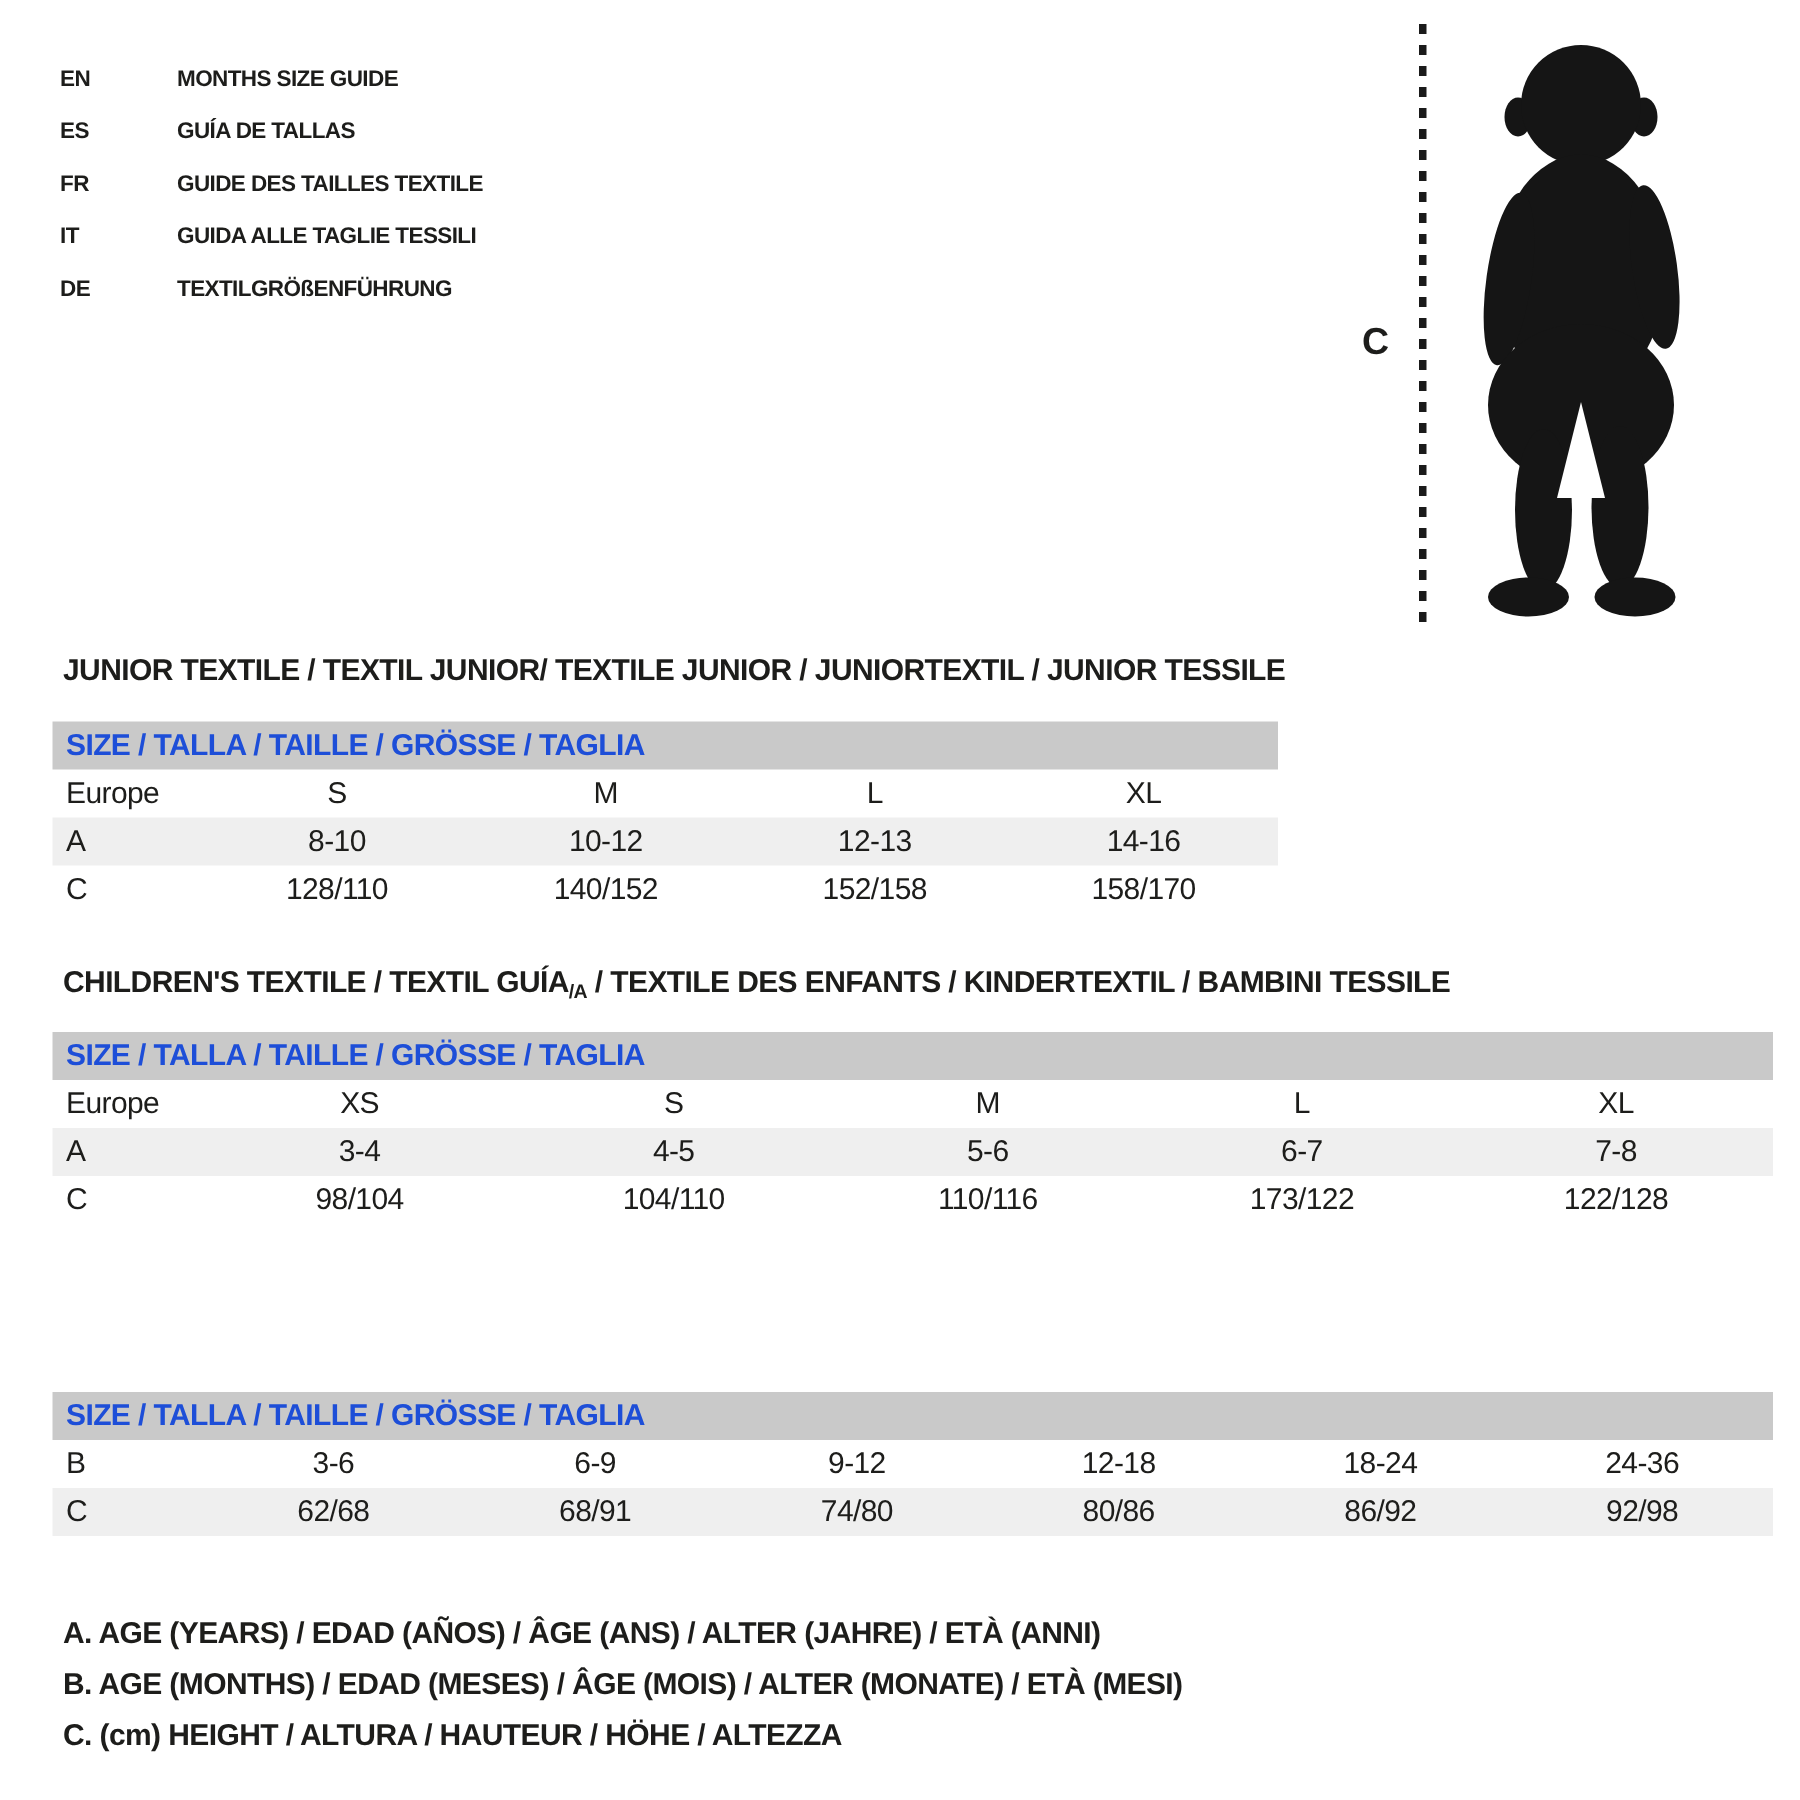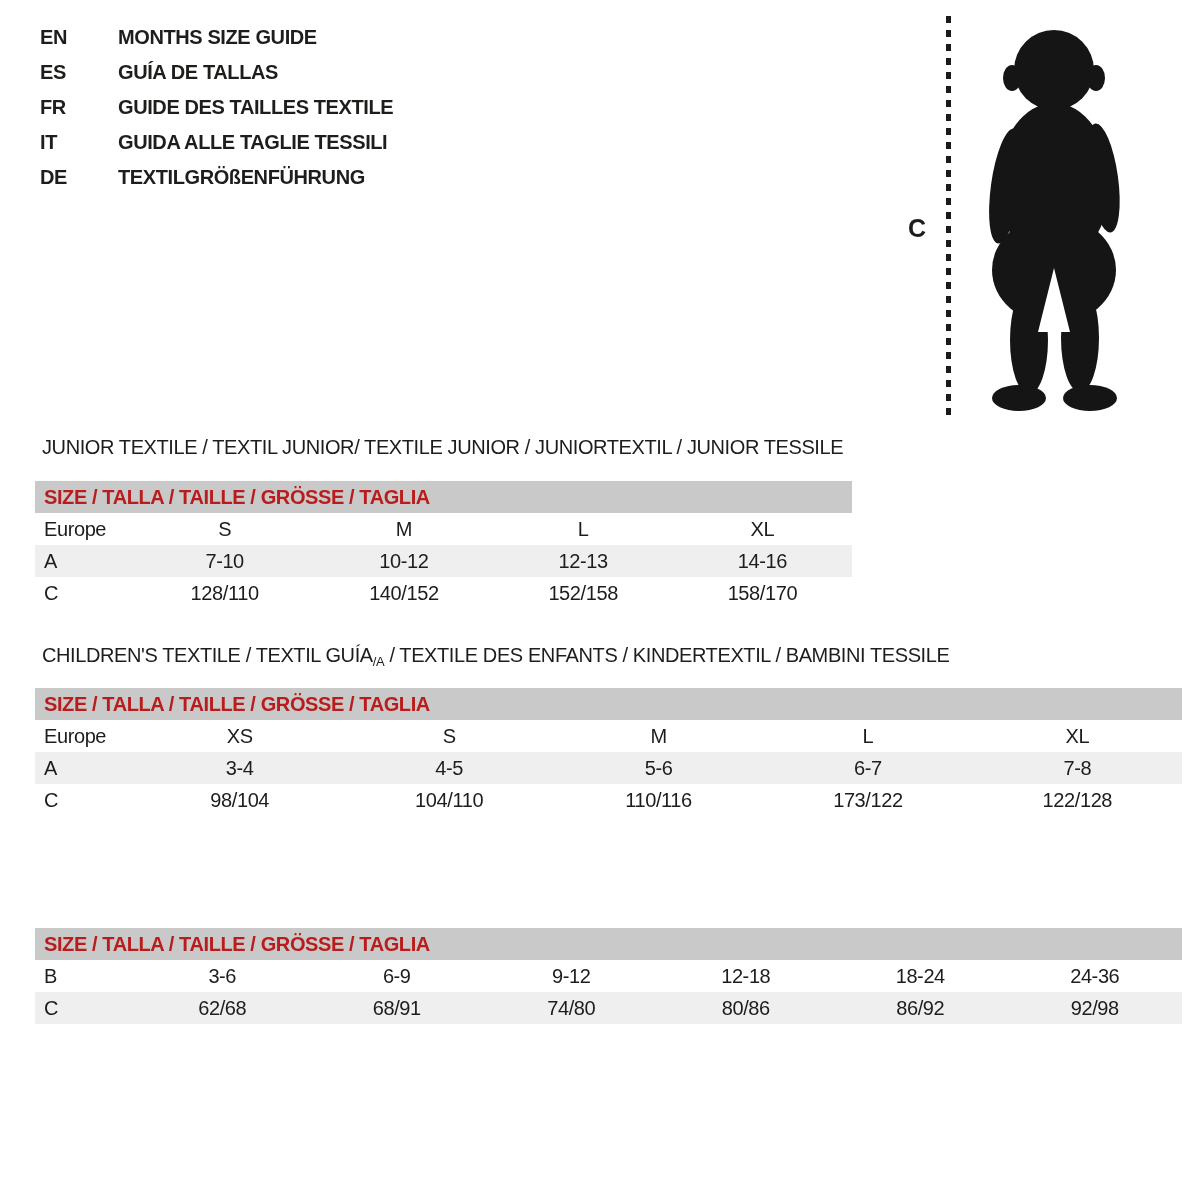--- a/index.html
+++ b/index.html
@@ -4,45 +4,45 @@
 <style>
   * { margin:0; padding:0; box-sizing:border-box; }
   body { background:#fff; }
   .page {
     position:relative; width:1200px; height:1200px; background:#ffffff;
     font-family:"Liberation Sans", sans-serif; color:#1d1d1b; overflow:hidden;
   }
 
   
   .lang-block { position:absolute; left:40px; top:26px; }
-  .lang-row { display:flex; height:35px; align-items:flex-start; font-weight:bold;
-              font-size:20px; letter-spacing:-0.4px; white-space:nowrap; }
+  .lang-row { display:flex; height:35px; align-items:flex-end; font-weight:bold;
+              font-size:15px; letter-spacing:-0.4px; white-space:nowrap; }
   .lang-code { width:78px; }
 
   
   .measure-line { position:absolute; left:946px; top:16px; height:402px; width:5px;
     background:repeating-linear-gradient(to bottom,#1a1a1a 0 7px, transparent 7px 14px); }
   .measure-label { position:absolute; left:908px; top:214px; font-size:25px; font-weight:bold; }
   .baby-svg { position:absolute; left:962px; top:18px; }
 
   
-  .section-title { position:absolute; left:42px; font-size:20px; font-weight:normal;
+  .section-title { position:absolute; left:42px; font-size:20px; font-weight:bold;
                    letter-spacing:-0.4px; white-space:nowrap; }
   #junior-title { top:436px; }
   #children-title { top:644px; }
   #babies-title { top:848px; line-height:34px; }
   .title-sub { font-size:13px; position:relative; top:4px; }
 
   
   .sizetable { position:absolute; left:35px; }
   #junior-table { top:481px; width:817px; }
   #children-table { top:688px; width:1147px; }
   #babies-table { top:928px; width:1147px; }
   .trow { display:flex; height:32px; align-items:center; font-size:20px; letter-spacing:-0.4px; }
-  .thead-row { background:#c9c9c9; font-weight:bold; color:#b91c1c; padding-left:9px; }
+  .thead-row { background:#c9c9c9; font-weight:bold; color:#1d4ed8; padding-left:9px; }
   .shaded { background:#efefef; }
   .label-cell { width:100px; padding-left:9px; flex:0 0 auto; }
   .value-cell { flex:1 1 0; text-align:center; }
 
   
   .legend { position:absolute; left:42px; top:1072px; }
   .legend-line { height:34px; display:flex; align-items:center; font-size:20px;
                  font-weight:bold; letter-spacing:-0.4px; white-space:nowrap; }
 </style>
 </head>
@@ -99,21 +99,21 @@
       <div class="trow thead-row">SIZE / TALLA / TAILLE / GRÖSSE / TAGLIA</div>
       <div class="trow">
         <div class="label-cell">Europe</div>
         <div class="value-cell">S</div>
         <div class="value-cell">M</div>
         <div class="value-cell">L</div>
         <div class="value-cell">XL</div>
       </div>
       <div class="trow shaded">
         <div class="label-cell">A</div>
-        <div class="value-cell">7-10</div>
+        <div class="value-cell">8-10</div>
         <div class="value-cell">10-12</div>
         <div class="value-cell">12-13</div>
         <div class="value-cell">14-16</div>
       </div>
       <div class="trow">
         <div class="label-cell">C</div>
         <div class="value-cell">128/110</div>
         <div class="value-cell">140/152</div>
         <div class="value-cell">152/158</div>
         <div class="value-cell">158/170</div>
@@ -166,14 +166,19 @@
         <div class="label-cell">C</div>
         <div class="value-cell">62/68</div>
         <div class="value-cell">68/91</div>
         <div class="value-cell">74/80</div>
         <div class="value-cell">80/86</div>
         <div class="value-cell">86/92</div>
         <div class="value-cell">92/98</div>
       </div>
     </div>
 
+  <div class="legend">
+    <div class="legend-line">A. AGE (YEARS) / EDAD (AÑOS) / ÂGE (ANS) / ALTER (JAHRE) / ETÀ (ANNI)</div>
+    <div class="legend-line">B. AGE (MONTHS) / EDAD (MESES) / ÂGE (MOIS) / ALTER (MONATE) / ETÀ (MESI)</div>
+    <div class="legend-line">C. (cm) HEIGHT / ALTURA / HAUTEUR / HÖHE / ALTEZZA</div>
+  </div>
 
 </div>
 
 </body></html>

